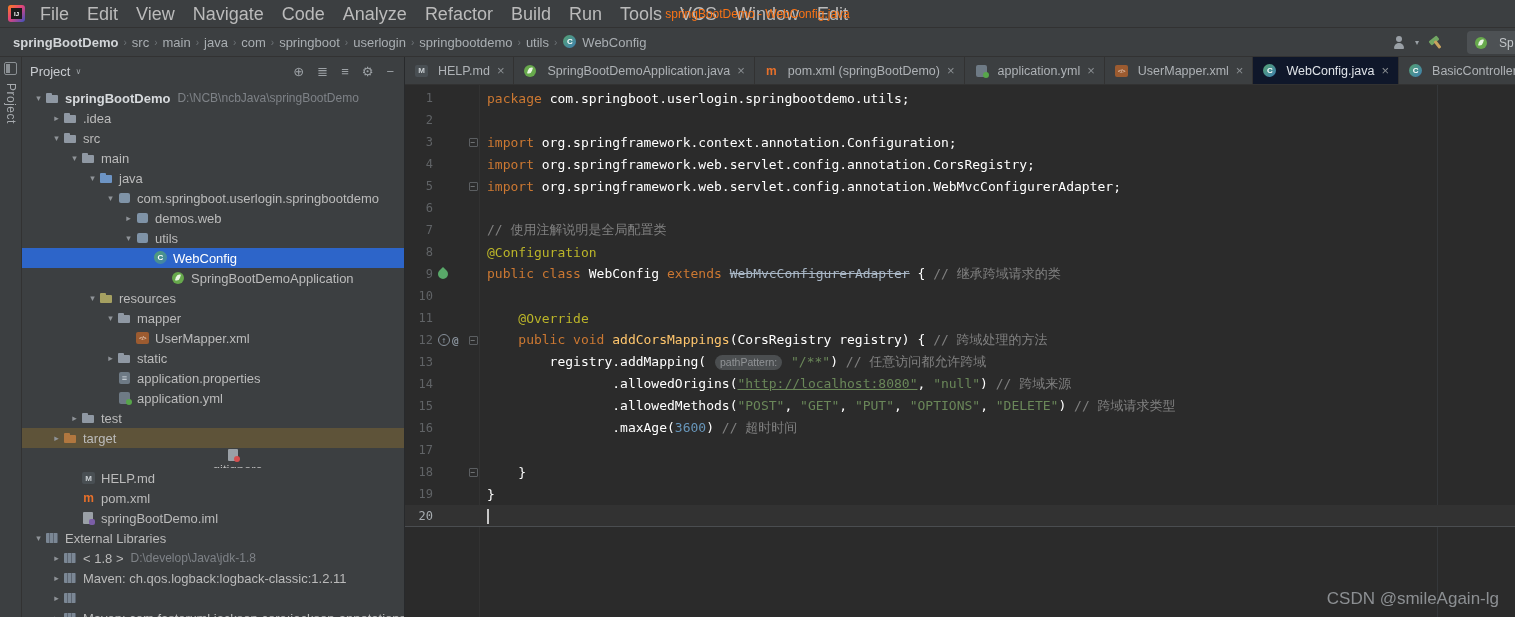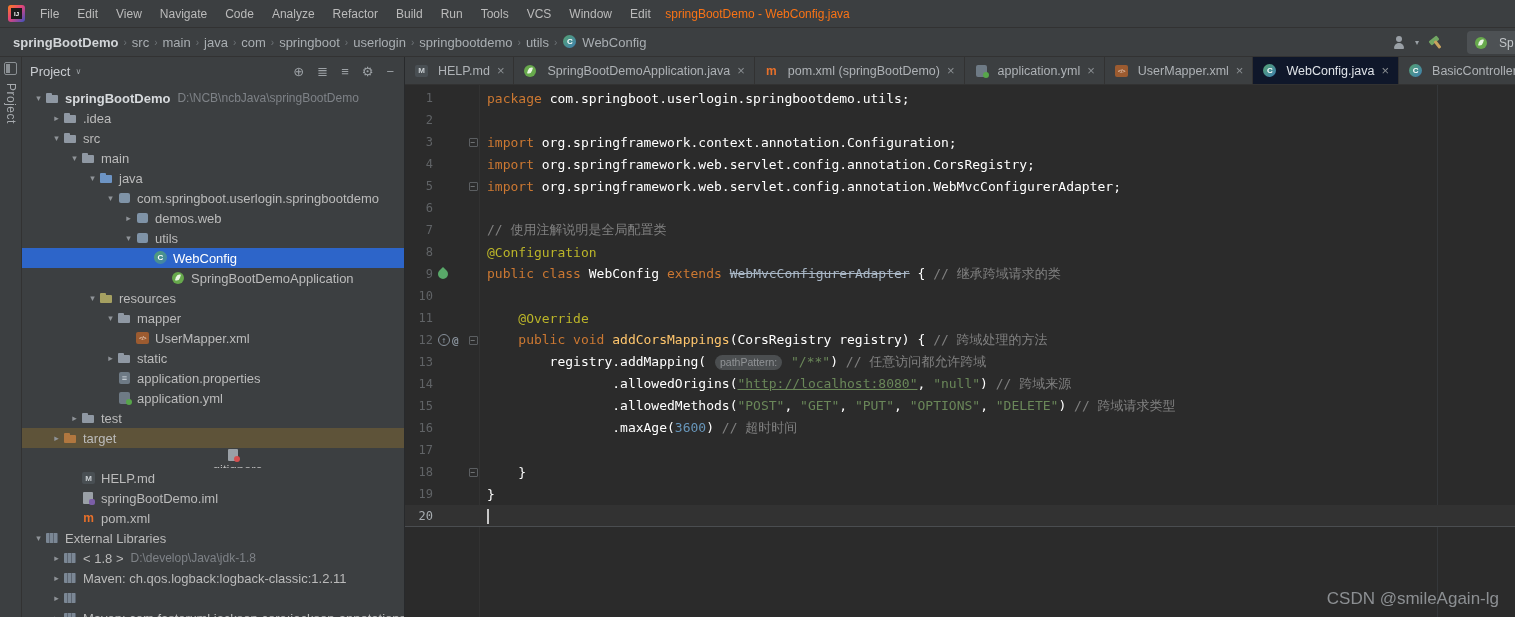--- a/index.html
+++ b/index.html
@@ -5,21 +5,21 @@
   *{margin:0;padding:0;box-sizing:border-box}
   html,body{width:1515px;height:617px;overflow:hidden;background:#2b2b2b;
     font-family:"Liberation Sans","DejaVu Sans",sans-serif}
   #app{width:1515px;height:617px;display:flex;flex-direction:column;position:relative;background:#2b2b2b}
 
   
   .menubar{height:28px;background:#3c3f41;border-bottom:1px solid #323232;display:flex;align-items:center;padding:0 8px;position:relative;flex:none}
   .logo{width:17px;height:17px;border-radius:3px;background:linear-gradient(135deg,#fc801d,#e3447a 45%,#3b51c1);display:flex;align-items:center;justify-content:center;margin-right:6px;flex:none}
   .logo i{font-style:normal;color:#fff;font-size:6px;font-weight:bold;background:#1b1b1b;width:11px;height:11px;display:flex;align-items:center;justify-content:center}
   .menu-items{display:flex;align-items:center}
-  .menu-item{color:#bbbbbb;font-size:12px;padding:0 9px;line-height:28px;cursor:default;white-space:nowrap}
+  .menu-item{color:#bbbbbb;font-size:18px;padding:0 9px;line-height:28px;cursor:default;white-space:nowrap}
   .win-title{position:absolute;left:50%;transform:translateX(-50%);color:#f97316;font-size:12px;white-space:nowrap}
 
   
   .breadcrumbs-bar{height:29px;background:#3c3f41;border-bottom:1px solid #323232;display:flex;align-items:center;padding:0 10px;flex:none;position:relative}
   .breadcrumb{display:flex;align-items:center;min-width:0;overflow:hidden}
   .crumb{display:inline-flex;align-items:center;color:#a9aeb2;font-size:13px;padding:0 3px;white-space:nowrap}
   .crumb.bold{font-weight:bold;color:#d2d5d8}
   .crumb-sep{color:#6e7377;font-size:10px;padding:0 2px}
   .bc-right{margin-left:auto;display:flex;align-items:center;gap:9px;padding-right:62px}
   .mini-caret{color:#9aa0a6;font-size:8px}
@@ -309,27 +309,27 @@
             <span class="ticon ti-gitignore"></span>
             <span class="tree-label">.gitignore</span>
           </div>
           <div class="tree-row" style="padding-left: 46px;">
             <span class="chev"></span>
             <span class="ticon ti-md"></span>
             <span class="tree-label">HELP.md</span>
           </div>
           <div class="tree-row" style="padding-left: 46px;">
             <span class="chev"></span>
+            <span class="ticon ti-maven"></span>
+            <span class="tree-label">pom.xml</span>
+          </div>
+          <div class="tree-row" style="padding-left: 46px;">
+            <span class="chev"></span>
             <span class="ticon ti-iml"></span>
             <span class="tree-label">springBootDemo.iml</span>
-          </div>
-          <div class="tree-row" style="padding-left: 46px;">
-            <span class="chev"></span>
-            <span class="ticon ti-maven"></span>
-            <span class="tree-label">pom.xml</span>
           </div>
           <div class="tree-row" style="padding-left: 10px;">
             <span class="chev">▾</span>
             <span class="ticon ti-libraries"></span>
             <span class="tree-label">External Libraries</span>
           </div>
           <div class="tree-row" style="padding-left: 28px;">
             <span class="chev">▸</span>
             <span class="ticon ti-jdk"></span>
             <span class="tree-label">&lt; 1.8 &gt;</span>

